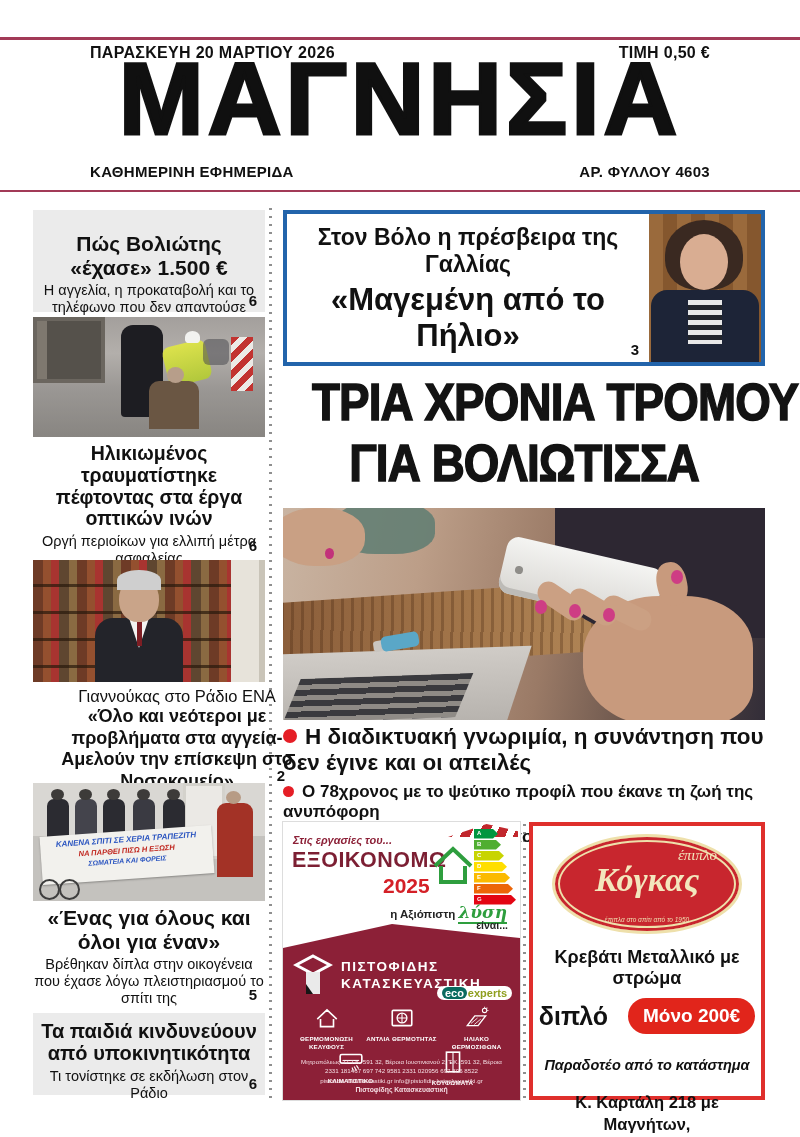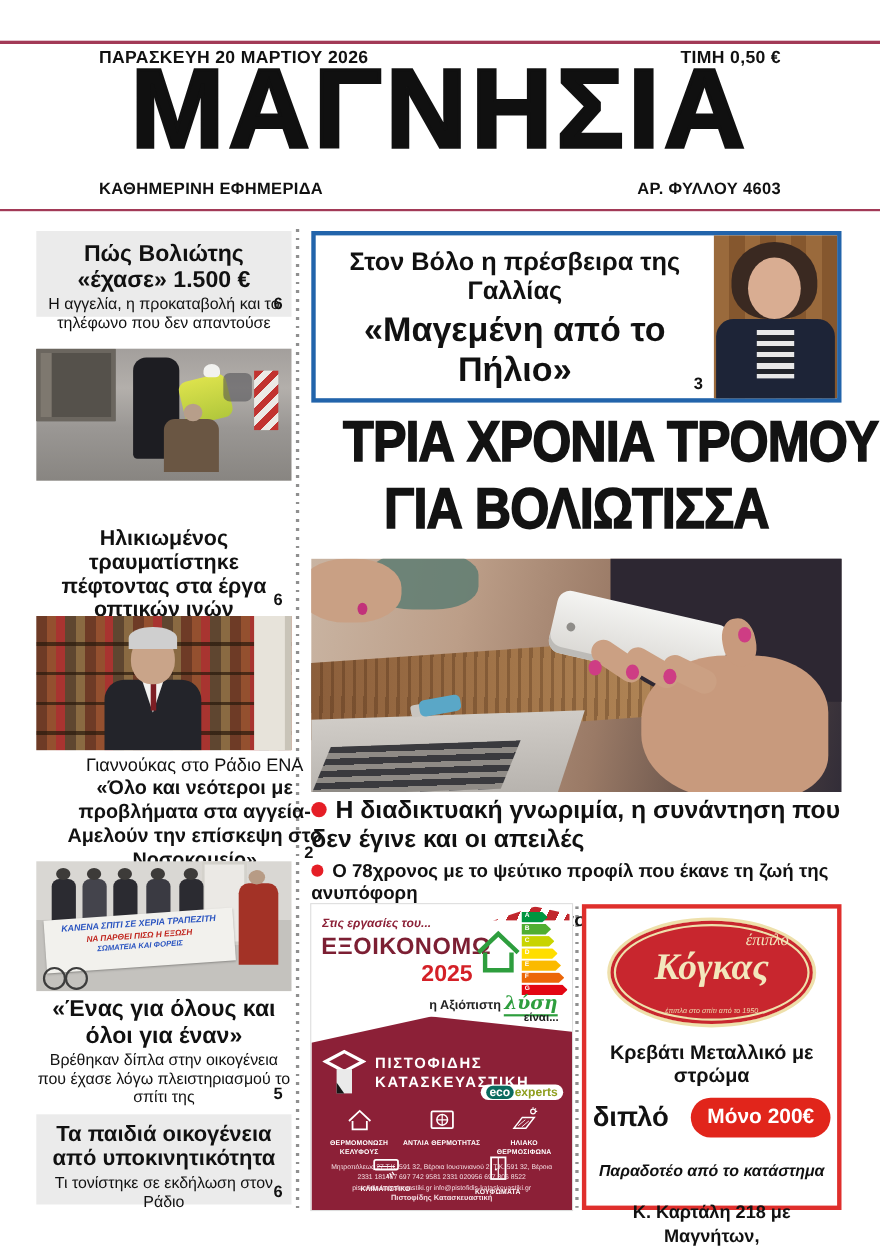--- a/index.html
+++ b/index.html
@@ -25,24 +25,24 @@
                 -webkit-text-stroke:3px #101010; line-height:1.05; white-space:nowrap; }
 
   
   .lstory { position:absolute; left:33px; width:232px; text-align:center; }
   .graybox { background:#ebebeb; }
   .ls-title { font-weight:bold; line-height:1.12; }
   .ls-sub { font-size:14.5px; line-height:1.18; margin-top:3px; }
   .ls-kicker { font-size:16.5px; }
   .ls-page { position:absolute; right:8px; bottom:3px; font-weight:bold; font-size:15px; }
 
-  .st1 { top:210px; height:78px; padding-top:9px; box-sizing:border-box; }
+  .st1 { top:210px; height:102px; padding-top:22px; box-sizing:border-box; }
   .st1 .ls-title { font-size:21px; }
   .st2 { top:443px; height:114px; }
-  .st2 .ls-title { font-size:19.5px;margin-top:36px; }
+  .st2 .ls-title { font-size:19.5px; }
   .st3 { top:687px; height:100px;margin-left:28px; }
   .st3 .ls-title { font-size:18px; line-height:1.2; }
   .st4 { top:906px; height:100px; }
   .st4 .ls-title { font-size:21px; }
   .st5 { top:1013px; height:82px; padding-top:7px; box-sizing:border-box; }
   .st5 .ls-title { font-size:20px; }
 
   .lphoto { position:absolute; left:33px; width:232px; overflow:hidden; }
   .lphoto * { position:absolute; }
 
@@ -286,21 +286,21 @@
     <div class="wheel wheel2"></div>
   </div>
 
   <div class="lstory st4">
     <div class="ls-title">«Ένας για όλους και όλοι για έναν»</div>
     <div class="ls-sub">Βρέθηκαν δίπλα στην οικογένεια που έχασε λόγω πλειστηριασμού το σπίτι της</div>
     <div class="ls-page">5</div>
   </div>
 
   <div class="lstory st5 graybox">
-    <div class="ls-title">Τα παιδιά οικογένεια από υποκινητικότητα</div>
+    <div class="ls-title">Τα παιδιά κινδυνεύουν από υποκινητικότητα</div>
     <div class="ls-sub">Τι τονίστηκε σε εκδήλωση στον Ράδιο</div>
     <div class="ls-page">6</div>
   </div>
 
   <div class="bluebox">
     <div class="bb-text">
       <div class="bb-kicker">Στον Βόλο η πρέσβειρα της Γαλλίας</div>
       <div class="bb-head">«Μαγεμένη από το Πήλιο»</div>
       <div class="bb-page">3</div>
     </div>

